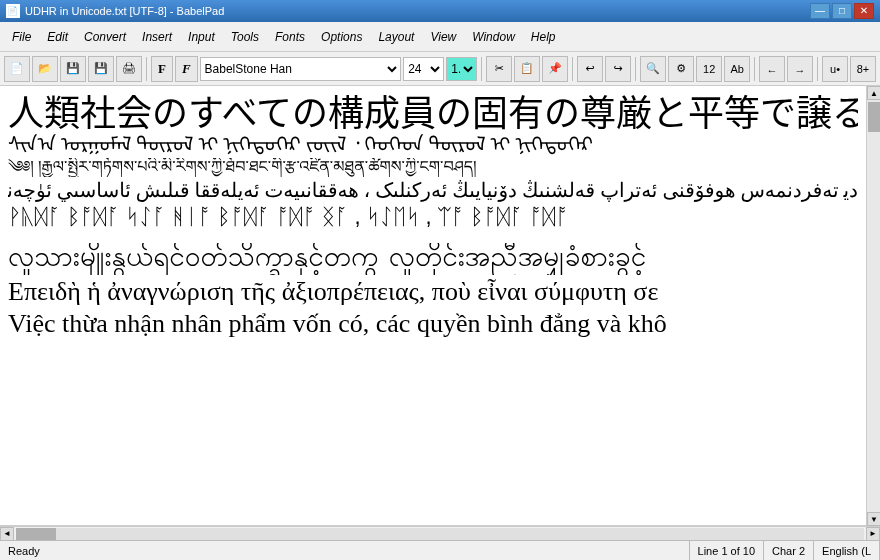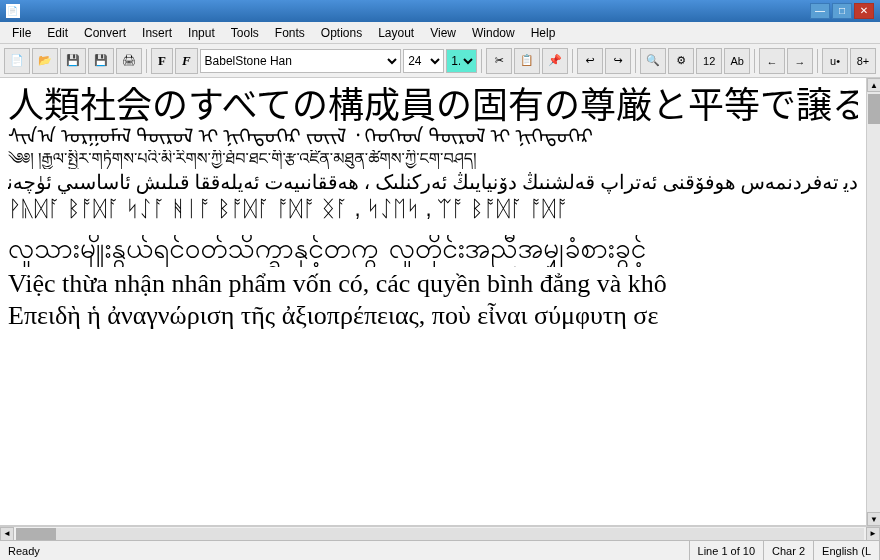--- a/index.html
+++ b/index.html
@@ -19,26 +19,27 @@
     }
     .titlebar-left { display: flex; align-items: center; gap: 5px; }
     .titlebar-icon { width: 14px; height: 14px; background: #fff; display: inline-block; font-size: 9px; color: #333; text-align: center; line-height: 14px; }
     .titlebar-controls { display: flex; gap: 2px; }
     .titlebar-btn { width: 20px; height: 16px; background: #5a9fd4; border: 1px solid #3a7ab8; color: white; font-size: 10px; text-align: center; line-height: 14px; cursor: pointer; display: inline-block; }
     .titlebar-btn.close { background: #c0392b; border-color: #a93226; }
 
     
     .menubar {
       background: #f0f0f0;
-      height: 22px;
+      height: 30px;
       display: flex;
       align-items: center;
       padding: 0 4px;
       border-bottom: 1px solid #ccc;
       flex-shrink: 0;
+      font-style: italic;
     }
     .menubar-item {
       padding: 2px 8px;
       font-size: 12px;
       cursor: pointer;
       color: #000;
     }
 
     
     .toolbar {
@@ -185,20 +186,21 @@
     .vscroll-arrow { width: 14px; height: 14px; background: #e0e0e0; border: 1px solid #bbb; display: flex; align-items: center; justify-content: center; font-size: 8px; cursor: pointer; }
     .vscroll-track { flex: 1; background: #e8e8e8; position: relative; }
     .vscroll-thumb { width: 12px; height: 30px; background: #b0b0b0; position: absolute; top: 2px; left: 1px; }
   </style>
 </head>
 <body>
 
 <div class="titlebar">
   <div class="titlebar-left">
     <span class="titlebar-icon">📄</span>
+    <span>UDHR in Unicode.txt [UTF-8] - BabelPad</span>
   </div>
   <div class="titlebar-controls">
     <span class="titlebar-btn">—</span>
     <span class="titlebar-btn">□</span>
     <span class="titlebar-btn close">✕</span>
   </div>
 </div>
 
 <div class="menubar">
   <span class="menubar-item">File</span>
@@ -261,22 +263,22 @@
 
 <div class="main-wrapper">
   <div class="main-content">
     <div class="text-lines">
       <div class="text-line line-jp">人類社会のすべての構成員の固有の尊厳と平等で譲ること0</div>
       <div class="text-line line-tibetan">ᠰᠢᠨ᠎ᠠ ᠤᠷᠭᠤᠮᠠᠯ ᠲᠦᠷᠦᠯ ᠢ ᠨᠢᠭᠡᠳᠦᠭᠡᠷ ᠵᠦᠢᠯ ᠂ ᠬᠡᠤᠬᠡᠳ ᠲᠦᠷᠦᠯ ᠢ ᠨᠢᠭᠡᠳᠦᠭᠡᠷ</div>
       <div class="text-line line-tibetan2">༄༅། །རྒྱལ་སྤྱིར་གཏོགས་པའི་མི་རིགས་ཀྱི་ཐོབ་ཐང་གི་རྩ་འཛིན་མཐུན་ཚོགས་ཀྱི་ངག་བཤད།</div>
       <div class="text-line line-arabic">ﺩﻳ ﺗﻪﻓﺮﺩﻧﻤﻪﺱ ﻫﻮﻓﯚﻗﻨﯽ ﺋﻪﺗﺮﺍﭖ ﻗﻪﻟﺸﻨﯩﯔ ﺩﯙﻧﻴﺎﻳﯩﯔ ﺋﻪﺭﮐﻨﻠﯩﮏ ، ﻫﻪﻗﻘﺎﻧﯩﻴﻪﺕ ﺋﻪﻳﻠﻪﻗﻘﺎ ﻗﯩﻠﯩﺶ ﺋﺎﺳﺎﺳﯩﻲ ﺋﯜﭼﻪﻧﻠﯩﮑﯽ</div>
       <div class="text-line line-symbols">ᚹᚣᛞᚪ ᛒᚩᛞᚪ ᛋᛇᚪ ᚻᛁᚩ ᛒᚩᛞᚪ ᚩᛞᚩ ᛝᚪ , ᛋᛇᛖᛋ , ᛠᚩ ᛒᚩᛞᚪ ᚩᛞᚩ</div>
       <div class="text-line line-myanmar">လူသားမျိုးနွယ်ရင်ဝတ်သိက္ခာနှင့်တကွ လူတိုင်းအညီအမျှခံစားခွင့်</div>
+      <div class="text-line line-greek">Επειδὴ ἡ ἀναγνώριση τῆς ἀξιοπρέπειας, ποὺ εἶναι σύμφυτη σε</div>
       <div class="text-line line-viet">Việc thừa nhận nhân phẩm vốn có, các quyền bình đẳng và khô</div>
-      <div class="text-line line-greek">Επειδὴ ἡ ἀναγνώριση τῆς ἀξιοπρέπειας, ποὺ εἶναι σύμφυτη σε</div>
     </div>
   </div>
 
   <div class="vscroll">
     <div class="vscroll-arrow">▲</div>
     <div class="vscroll-track">
       <div class="vscroll-thumb"></div>
     </div>
     <div class="vscroll-arrow">▼</div>
   </div>

